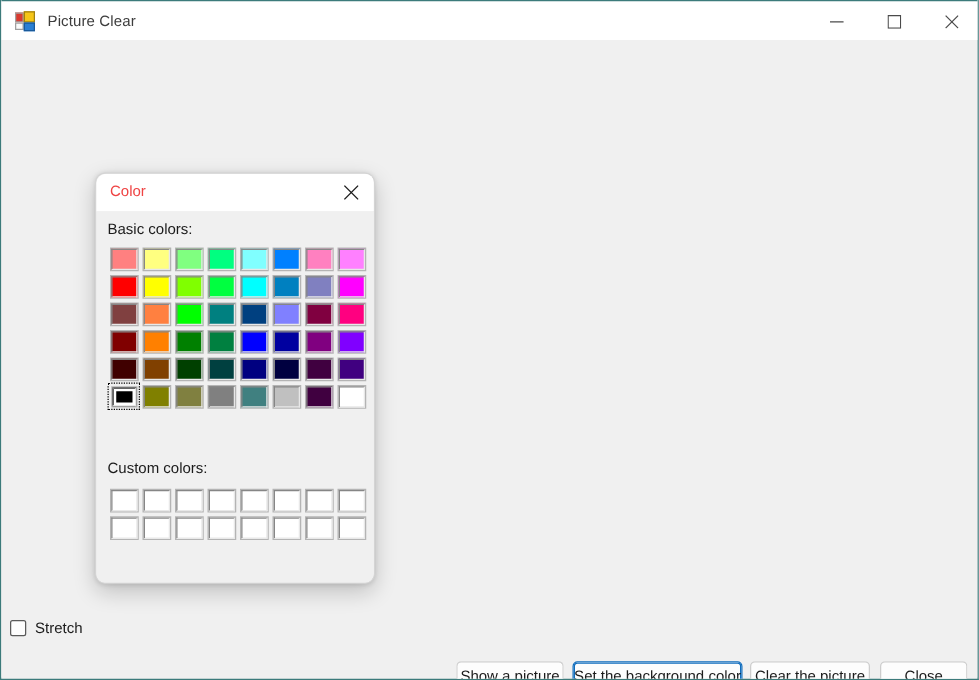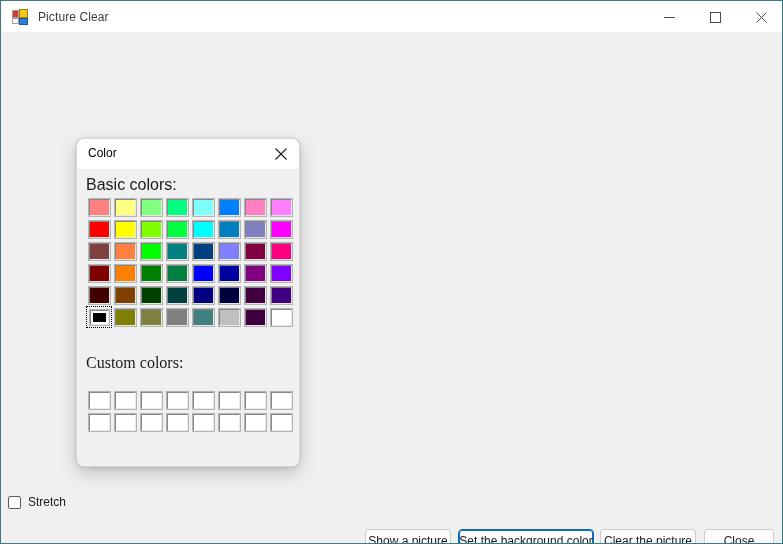--- a/index.html
+++ b/index.html
@@ -130,44 +130,44 @@
     position: absolute;
     left: 0; top: 0;
     width: 224px; height: 30px;
     background: #ffffff;
     border-radius: 8px 8px 0 0;
   }
   #dlg-title {
     position: absolute;
     left: 11px; top: 7px;
     font-size: 12px;
-    color: #000000;
+    color: #ef4444;
   }
   #dlg-close {
     position: absolute;
     right: 0; top: 0;
     width: 40px; height: 30px;
     display: flex; align-items: center; justify-content: center;
   }
 
   #dlg-body {
     position: absolute;
     left: 0; top: 30px;
     width: 224px; height: 299px;
     background: #f0f0f0;
   }
 
   .dlg-label {
     position: absolute;
-    font-size: 16px;
+    font-size: 12px;
     color: #1b1b1b;
     white-space: nowrap;
   }
   #lbl-basic  { left: 9px; top: 7px; }
-  #lbl-custom { left: 9px; top: 185px; font-family: Liberation Serif, serif; }
+  #lbl-custom { left: 9px; top: 198px; }
 
   #basic-grid {
     position: absolute;
     left: 9px; top: 27px;
     display: grid;
     grid-template-columns: repeat(8, 26px);
     grid-template-rows: repeat(6, 22px);
   }
   .cell {
     width: 26px; height: 22px;

